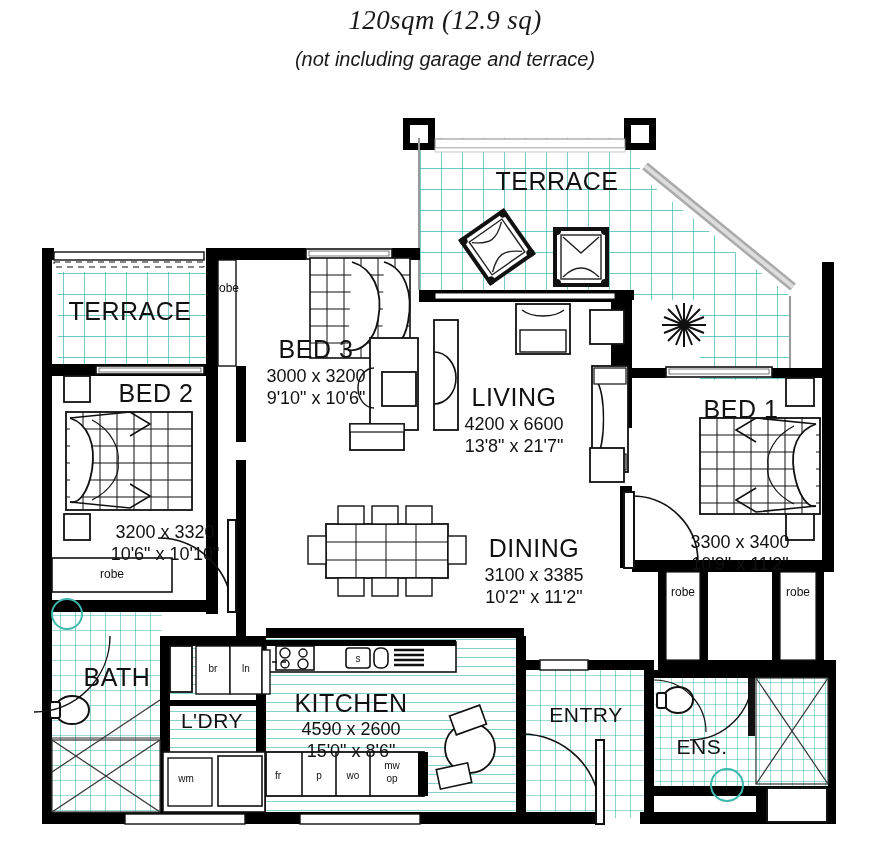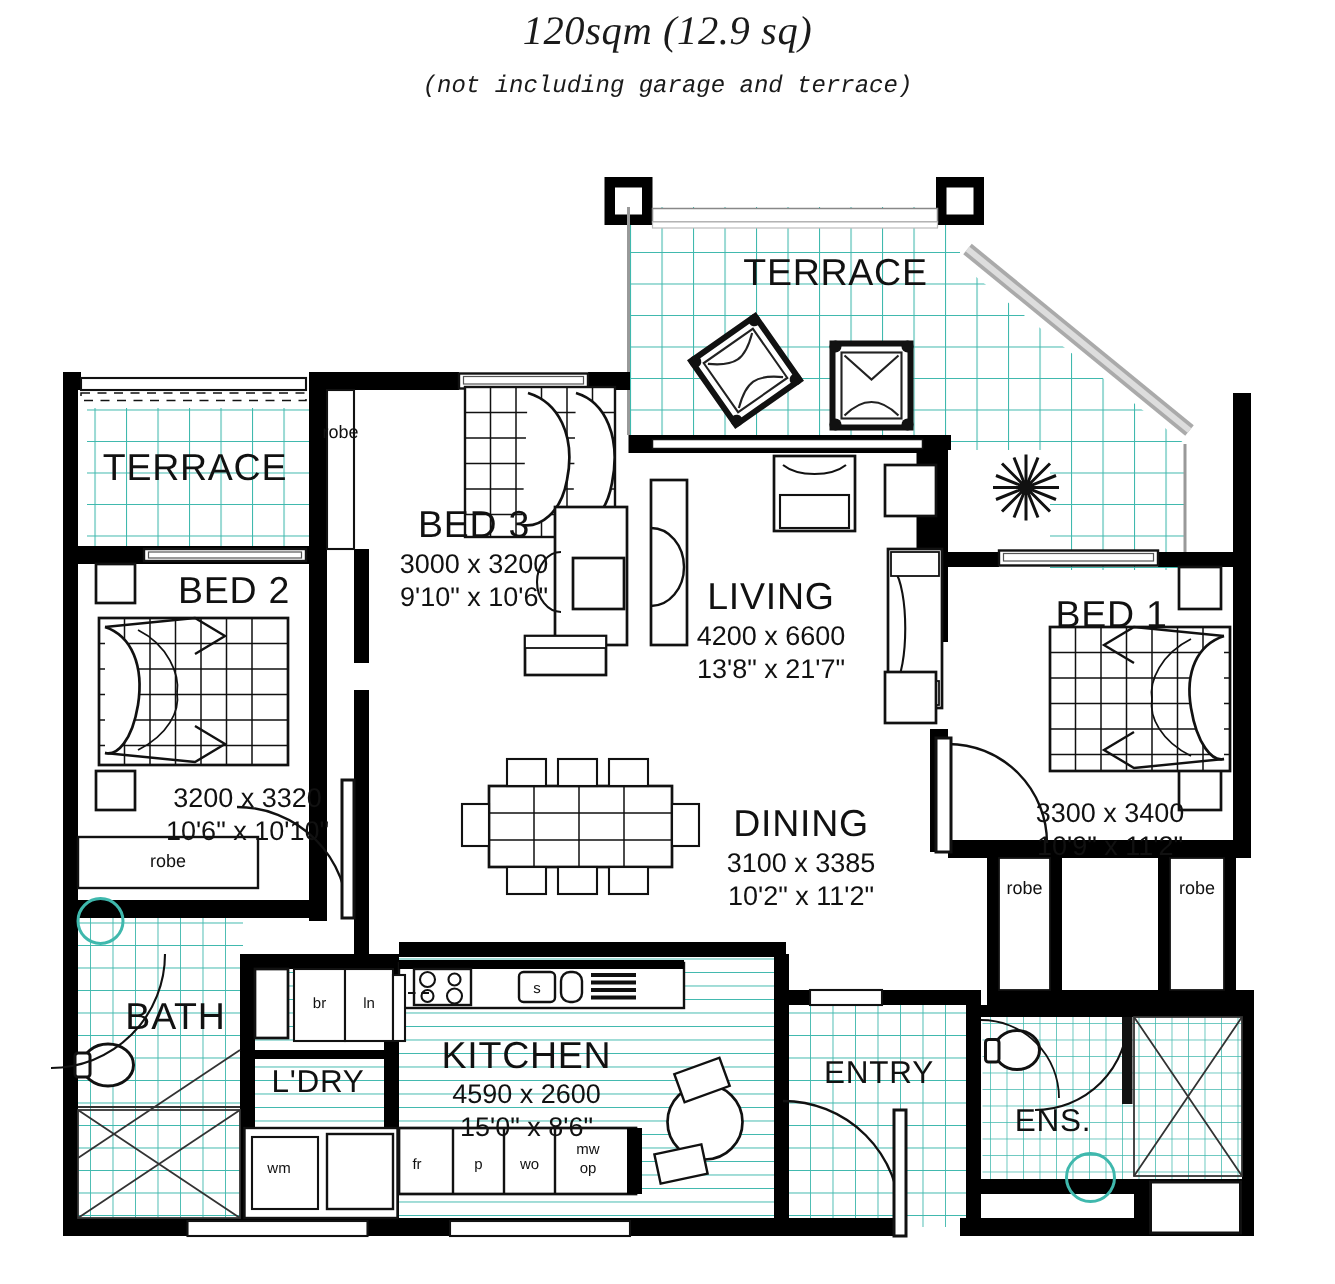--- a/index.html
+++ b/index.html
@@ -2,22 +2,22 @@
 <html><head>
 <meta charset="utf-8">
 <style>
   html,body{margin:0;padding:0;background:#ffffff;}
   body{width:890px;height:856px;overflow:hidden;
        font-family:"Liberation Sans", sans-serif;}
   #stage{position:relative;width:890px;height:856px;background:#fff;}
   .title-wrap{position:absolute;left:0;top:0;width:890px;text-align:center;}
   .title-main{font-family:"Liberation Serif", serif;font-style:italic;
     font-size:27px;color:#1a1a1a;letter-spacing:.4px;margin-top:5px;}
-  .title-sub{font-family:Liberation Mono, monospace;font-style:italic;
-    font-size:16px;color:#1a1a1a;margin-top:12px;}
+  .title-sub{font-family:Liberation Sans, sans-serif;font-style:italic;
+    font-size:20px;color:#1a1a1a;margin-top:12px;}
   svg{position:absolute;left:0;top:0;}
   .rm{font-family:"Liberation Sans", sans-serif;fill:#111;}
   .rm-name{font-size:25px;letter-spacing:.5px;}
   .rm-name-sm{font-size:21px;letter-spacing:.5px;}
   .rm-dim{font-size:18px;}
   .rm-tiny{font-size:12px;}
   .rm-micro{font-size:10px;}
   .robe-v{font-size:12px;}
 </style>
 </head>

